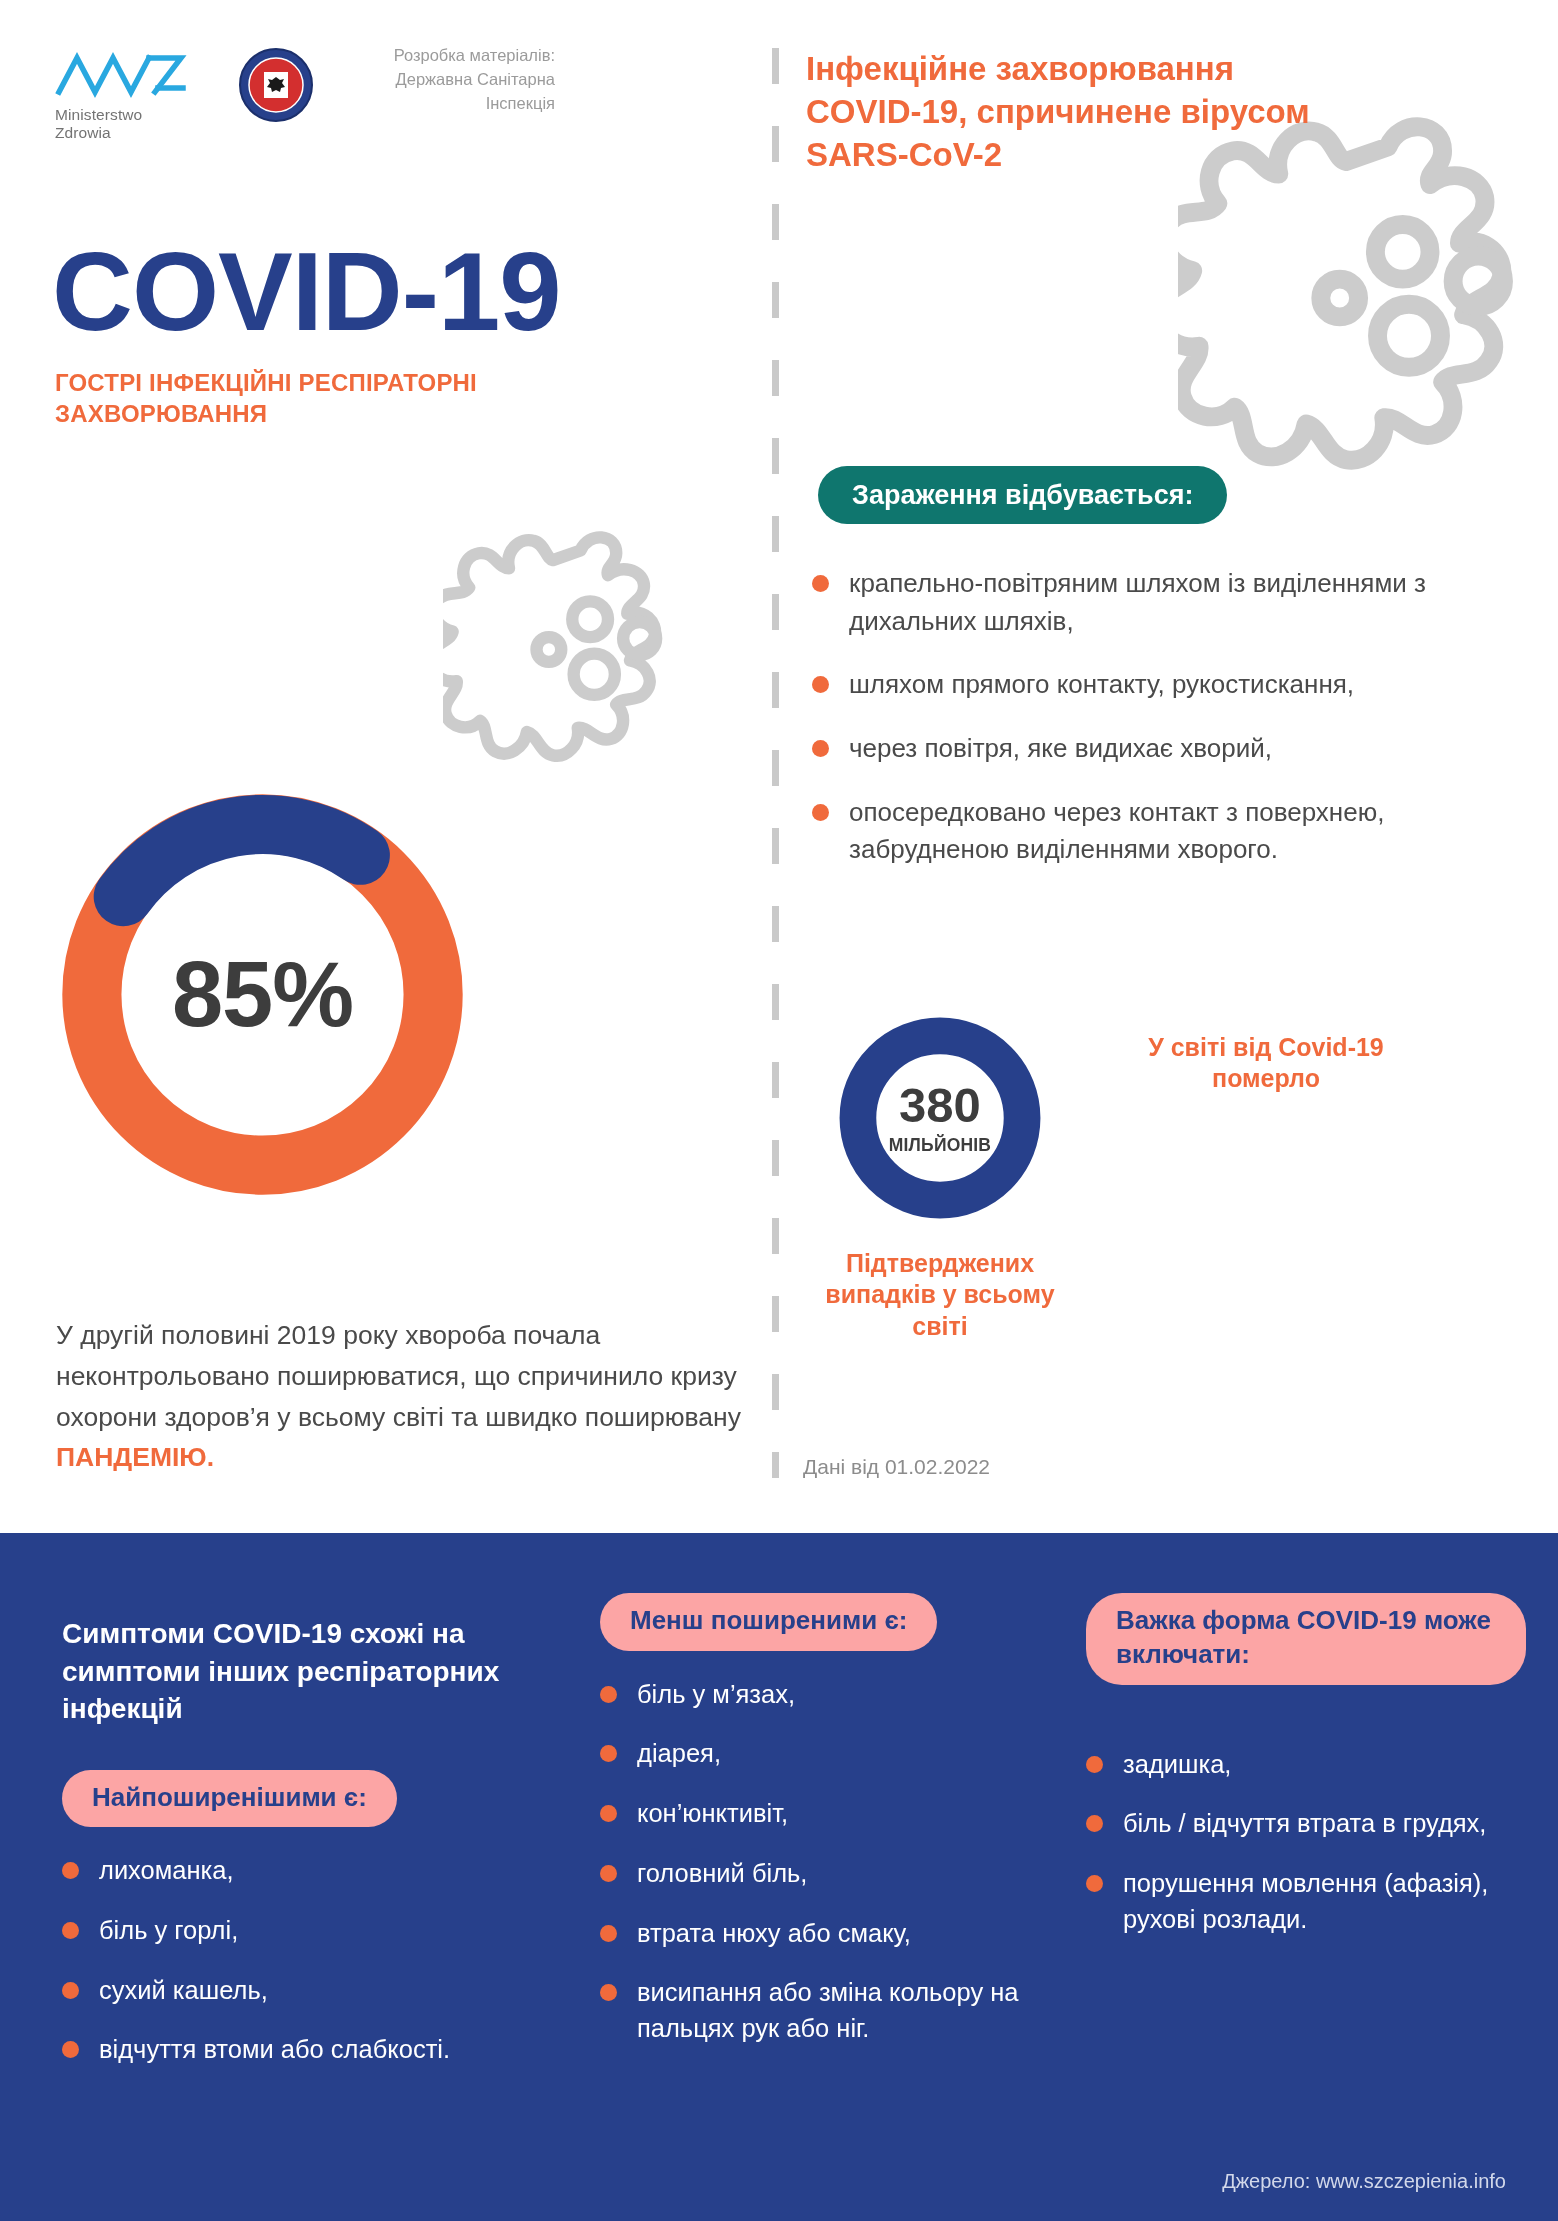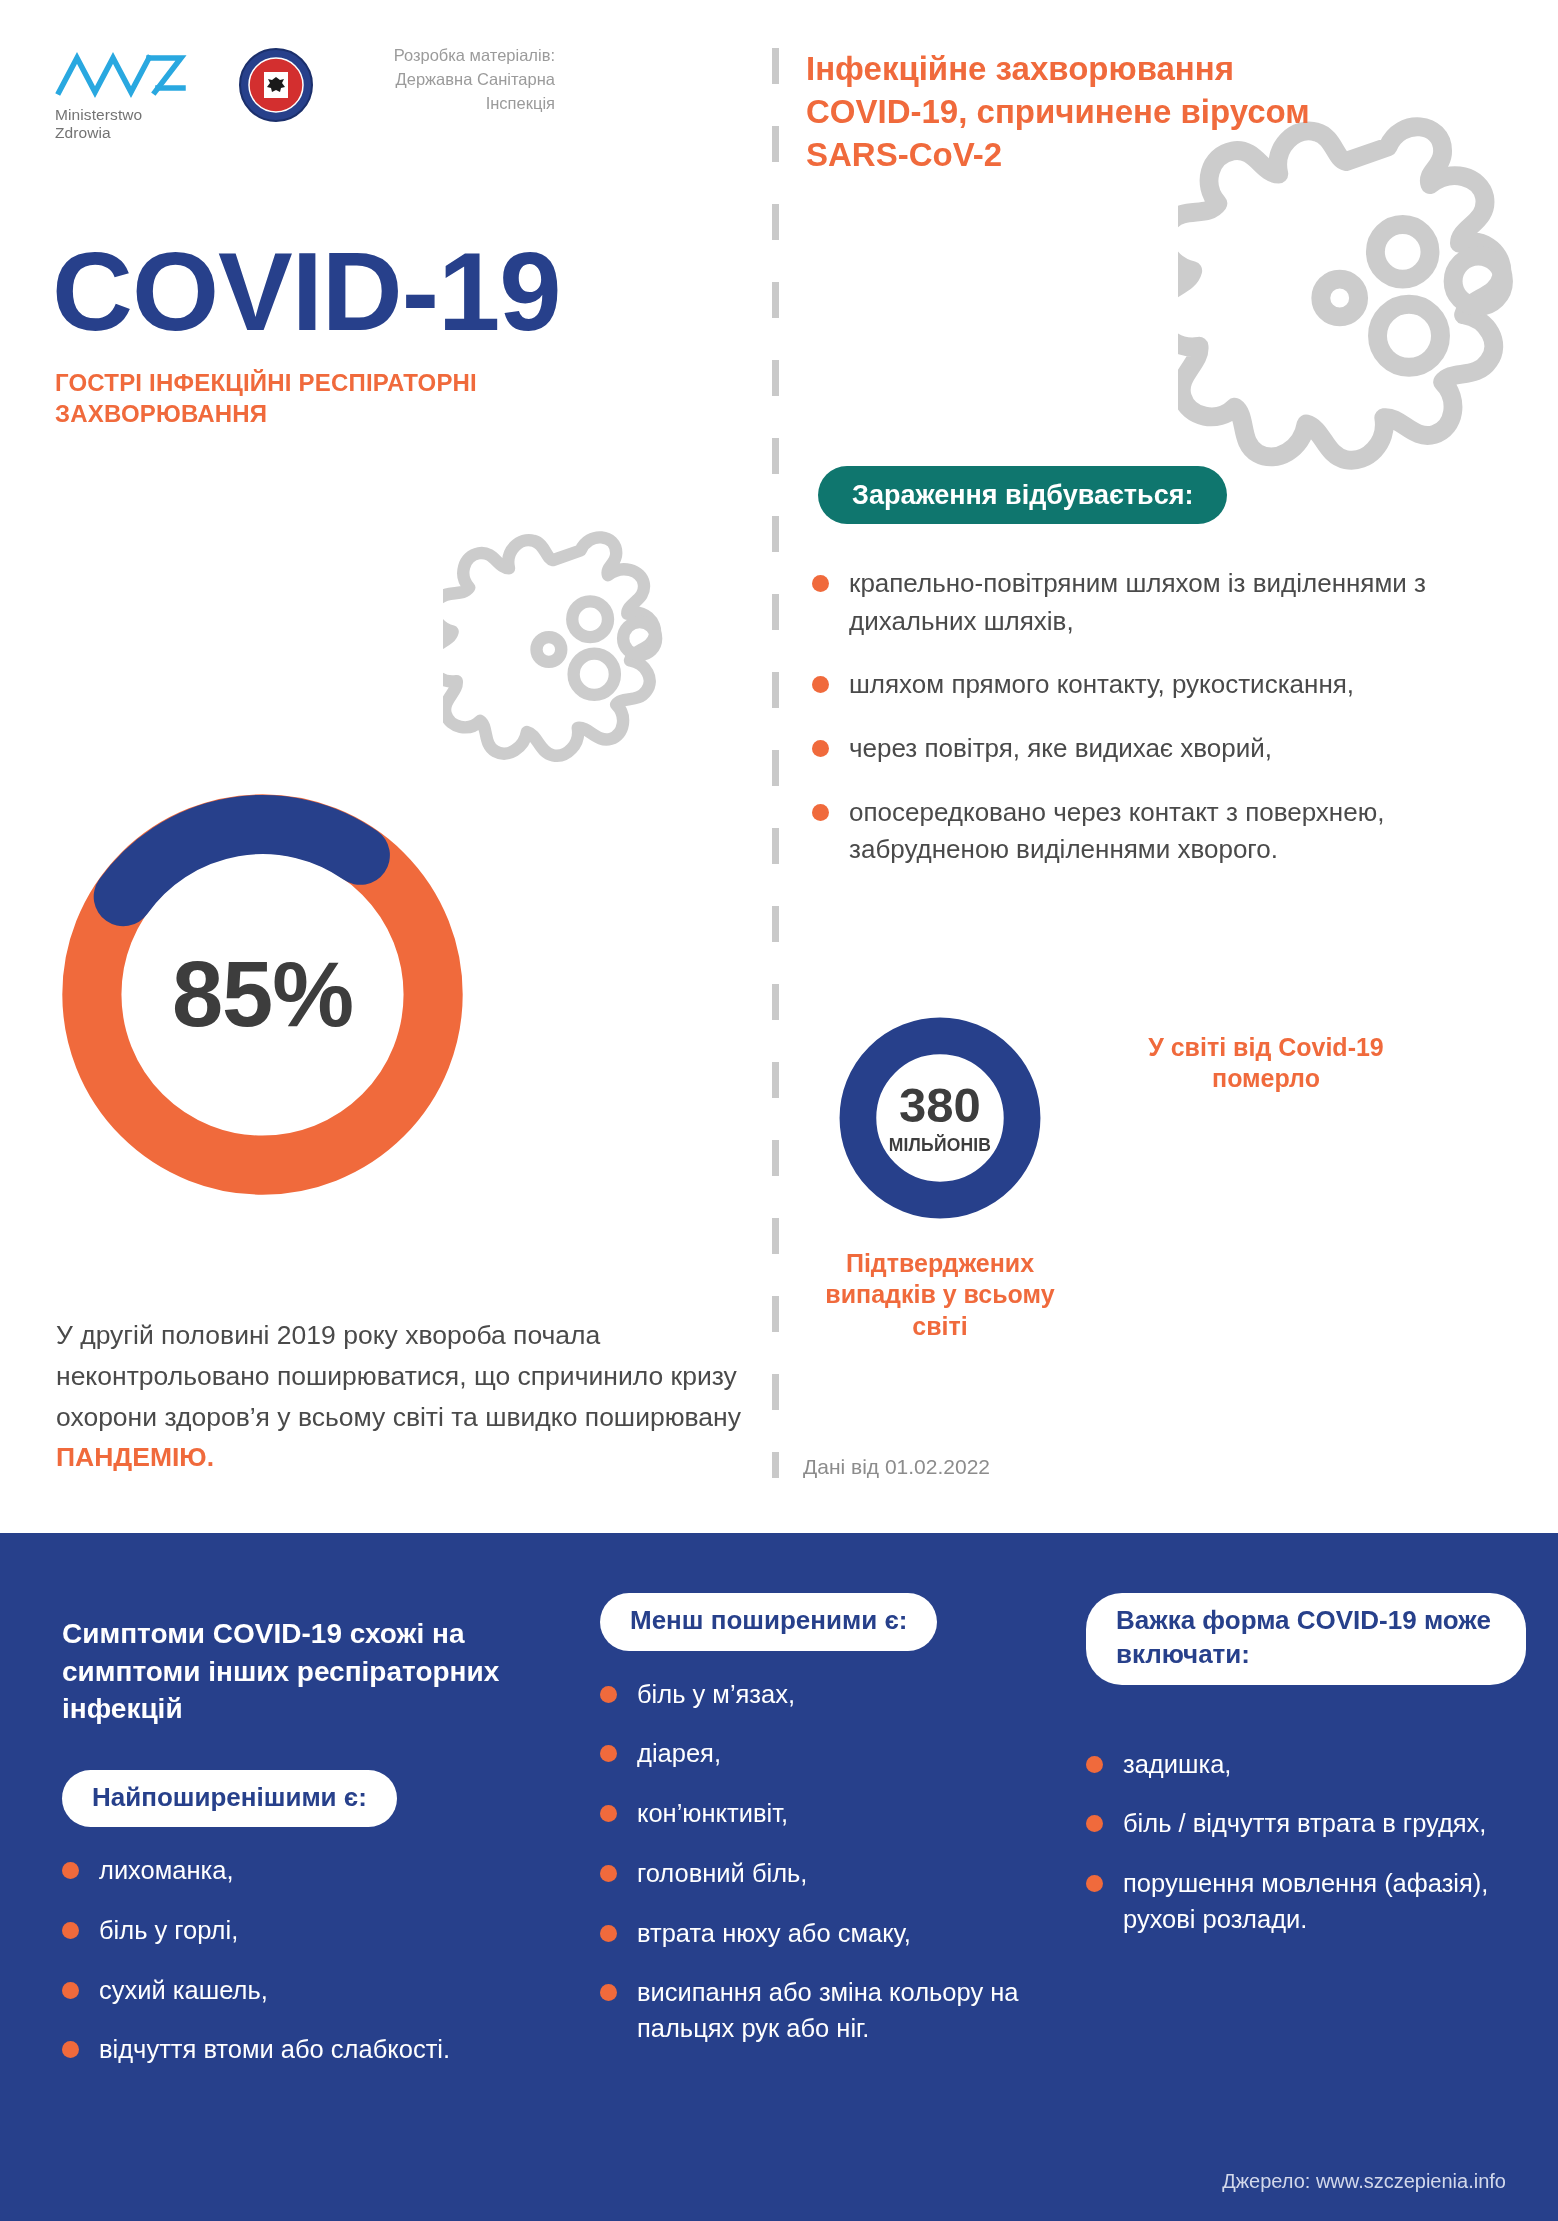--- a/index.html
+++ b/index.html
@@ -119,21 +119,21 @@
   }
   .col { position:absolute; }
   .col-1 { left:62px; top:82px; width:480px; }
   .col-2 { left:600px; top:60px; width:440px; }
   .col-3 { left:1086px; top:60px; width:440px; }
 
   .sym-head {
     font-size:28px; font-weight:bold; color:#fff; line-height:1.34; margin-bottom:42px;
   }
   .pill-white {
-    display:inline-block; background:#ffffff; color:#27408B;
+    display:inline-block; background:#fca5a5; color:#27408B;
     border-radius:34px; padding:11px 30px 13px 30px;
     font-size:26px; font-weight:bold; line-height:1.3;
   }
   .pill-white.block { border-radius:36px; display:block; }
 
   .sym-list { margin-top:26px; }
   .sym-list li { list-style:none; display:flex; align-items:flex-start; margin-bottom:24px; }
   .sym-list .dot {
     width:17px; height:17px; border-radius:50%; background:#F06A3C;
     flex:0 0 17px; margin-top:9px; margin-right:20px;

